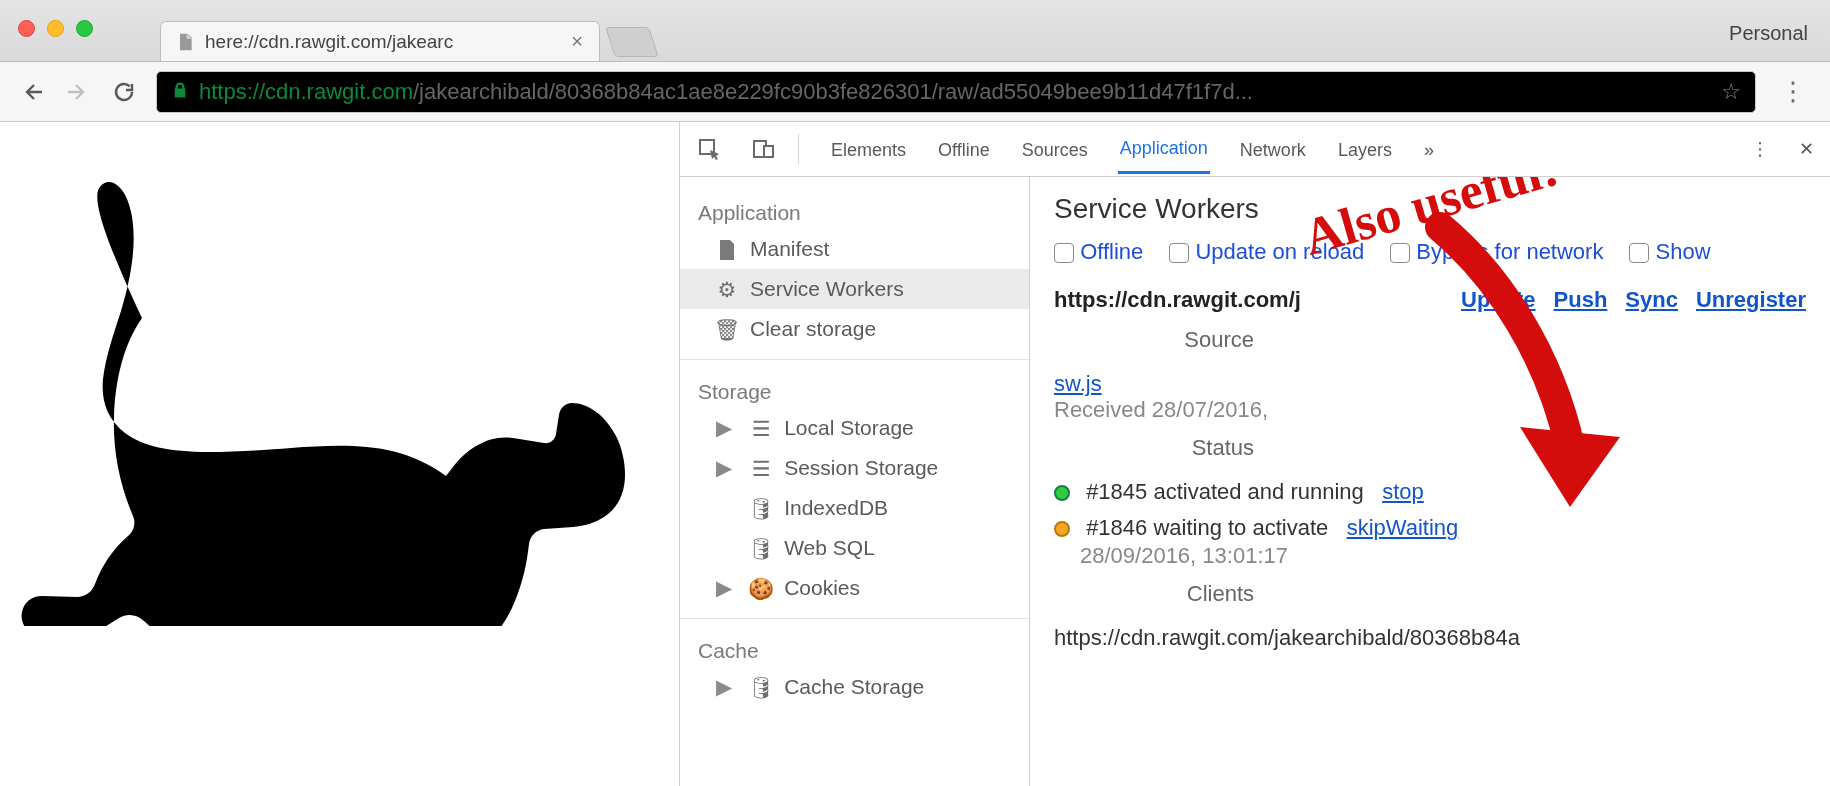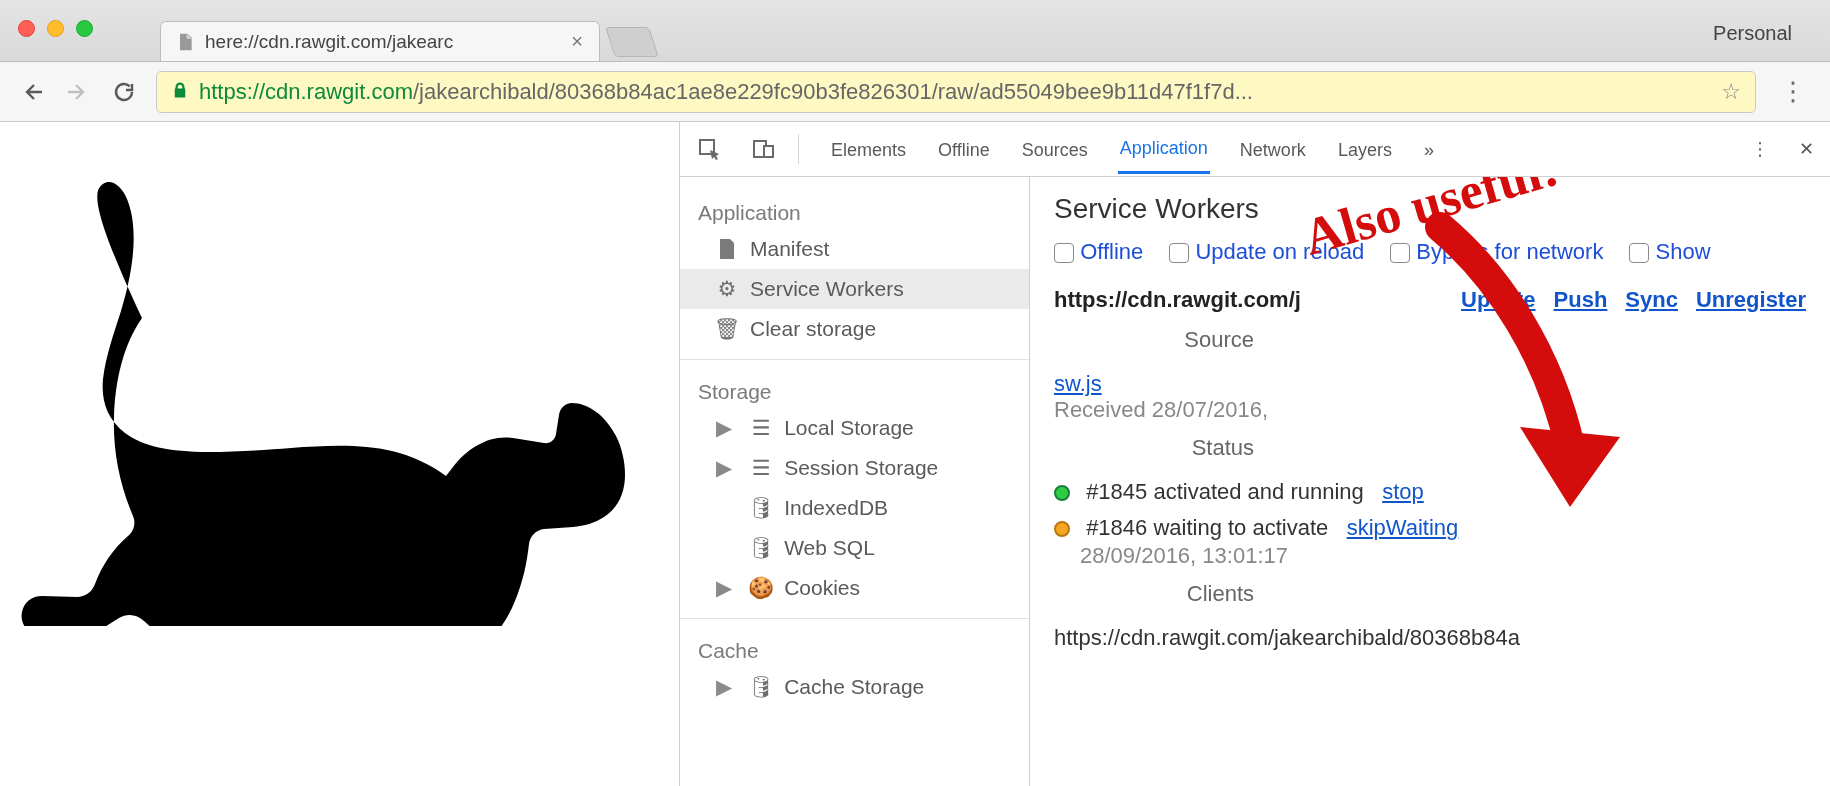--- a/index.html
+++ b/index.html
@@ -9,26 +9,26 @@
   .titlebar { height: 62px; background: linear-gradient(#e4e4e4,#d9d9d9); border-bottom: 1px solid #bcbcbc; display:flex; align-items:flex-end; position:relative; }
   .traffic { position:absolute; top:20px; left:18px; display:flex; gap:12px; }
   .dot { width:17px; height:17px; border-radius:50%; }
   .dot.red { background:#ff5f57; border:1px solid #e14137; }
   .dot.yel { background:#ffbd2e; border:1px solid #e1a117; }
   .dot.grn { background:#28c940; border:1px solid #17a82b; }
   .tab { margin-left:160px; height:40px; background:#f6f6f6; border:1px solid #bcbcbc; border-bottom:none; border-top-left-radius:6px; border-top-right-radius:6px; display:flex; align-items:center; padding:0 16px 0 14px; gap:10px; font-size:19px; color:#444; min-width:440px; }
   .tab .favicon { width:20px; height:20px; }
   .tab .close { margin-left:auto; font-size:20px; color:#777; }
   .newtab { width:44px; height:30px; margin-left:10px; margin-bottom:4px; background:#cfcfcf; border:1px solid #b5b5b5; border-radius:4px; transform: skewX(18deg); }
-  .profile { position:absolute; right:38px; top:22px; font-size:20px; color:#444; }
+  .profile { position:absolute; right:22px; top:22px; font-size:20px; color:#444; }
 
   .addrbar { height:60px; background:#f6f6f6; border-bottom:1px solid #c9c9c9; display:flex; align-items:center; padding:0 18px; gap:18px; }
   .navbtn { width:28px; height:28px; display:flex; align-items:center; justify-content:center; color:#5a5a5a; }
   .navbtn.dim { color:#c0c0c0; }
-  .omnibox { flex:1; height:42px; border:1px solid #c9c9c9; border-radius:5px; background:#fef9c3; display:flex; align-items:center; padding:0 14px; gap:10px; font-size:22px; color:#777; }
+  .omnibox { flex:1; height:42px; border:1px solid #c9c9c9; border-radius:5px; background:#000000; display:flex; align-items:center; padding:0 14px; gap:10px; font-size:22px; color:#777; }
   .lock { color:#0a8a3a; }
   .urlhost { color:#0a8a3a; font-weight:400; }
   .urlscheme { color:#0a8a3a; }
   .urlrest { color:#666; }
   .star { margin-left:auto; color:#888; font-size:22px; }
   .menu3 { color:#6a6a6a; font-size:26px; padding:0 6px; }
 
   
   .split { display:flex; height: calc(786px - 62px - 60px); }
   .page { width:680px; border-right:1px solid #cfcfcf; padding:18px 20px; font-family: "Times New Roman", serif; font-size:26px; color:#000; }
@@ -40,21 +40,21 @@
   .dt-tabs { height:55px; border-bottom:1px solid #cfcfcf; display:flex; align-items:center; padding:0 16px; gap:28px; font-size:18px; color:#5a5a5a; }
   .dt-tabs .ico { width:26px; height:26px; display:flex; align-items:center; justify-content:center; }
   .dt-tabs .sep { width:1px; height:30px; background:#d6d6d6; margin:0 2px 0 -6px; }
   .dt-tab { padding:14px 2px 12px; cursor:pointer; }
   .dt-tab.active { color:#1a73e8; border-bottom:3px solid #1a73e8; }
   .dt-right { margin-left:auto; display:flex; align-items:center; gap:30px; color:#5a5a5a; }
 
   .dt-body { flex:1; display:flex; }
   .dt-side { width:350px; border-right:1px solid #cfcfcf; padding:14px 0 0 0; font-size:21px; color:#5a5a5a; overflow:hidden; }
   .dt-side .group { padding:10px 18px 4px; color:#7a7a7a; }
-  .dt-side .item { display:flex; align-items:center; gap:12px; padding:8px 18px 8px 36px; }
+  .dt-side .item { display:flex; align-items:flex-end; gap:12px; padding:8px 18px 8px 36px; }
   .dt-side .item.sel { background:#eaeaea; }
   .dt-side .tree { padding-left:36px; }
   .dt-side .tw { color:#8a8a8a; margin-right:6px; }
   .dt-side hr { border:none; border-top:1px solid #e3e3e3; margin:10px 0; }
   .sicon { width:22px; height:22px; display:inline-flex; align-items:center; justify-content:center; color:#6f6f6f; }
 
   .dt-main { flex:1; padding:16px 24px; font-size:22px; color:#333; position:relative; overflow:hidden; }
   .sw-title { font-size:28px; color:#333; margin-bottom:14px; }
   .sw-opts { display:flex; align-items:center; gap:26px; margin-bottom:22px; color:#1d4ed8; }
   .cbx { width:20px; height:20px; border:1px solid #8a8a8a; border-radius:4px; display:inline-block; vertical-align:middle; background:#fff; }

